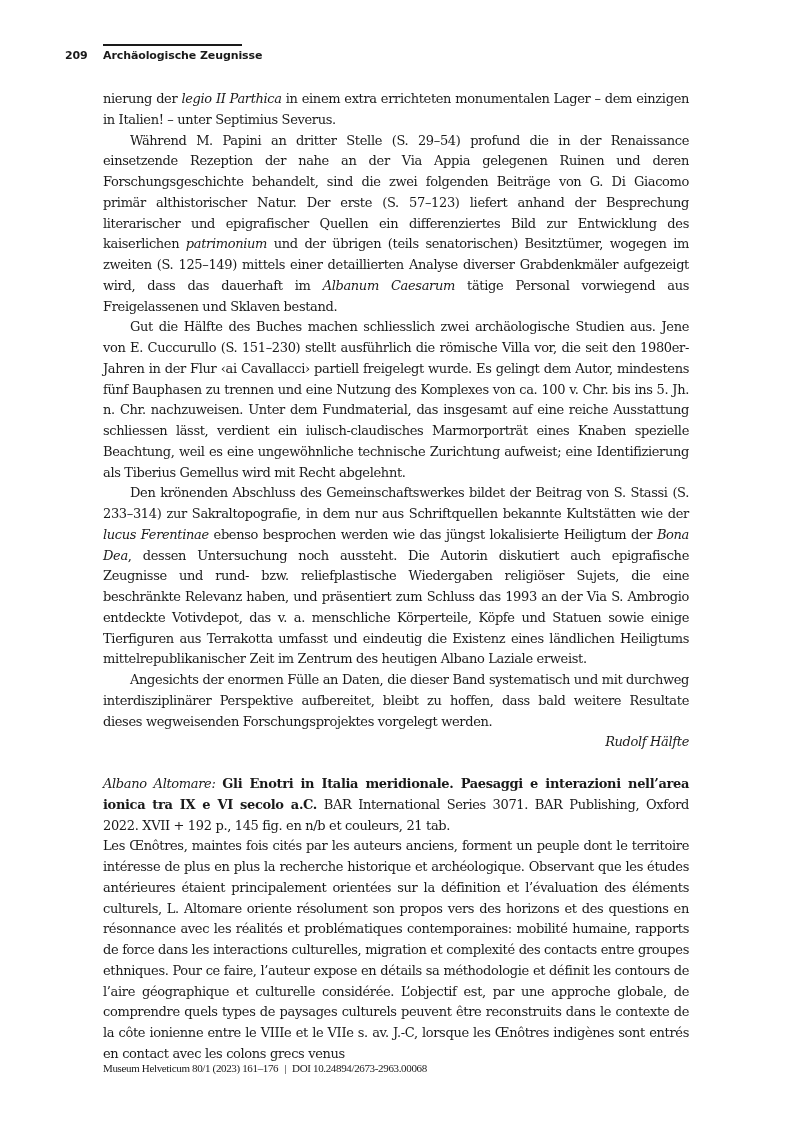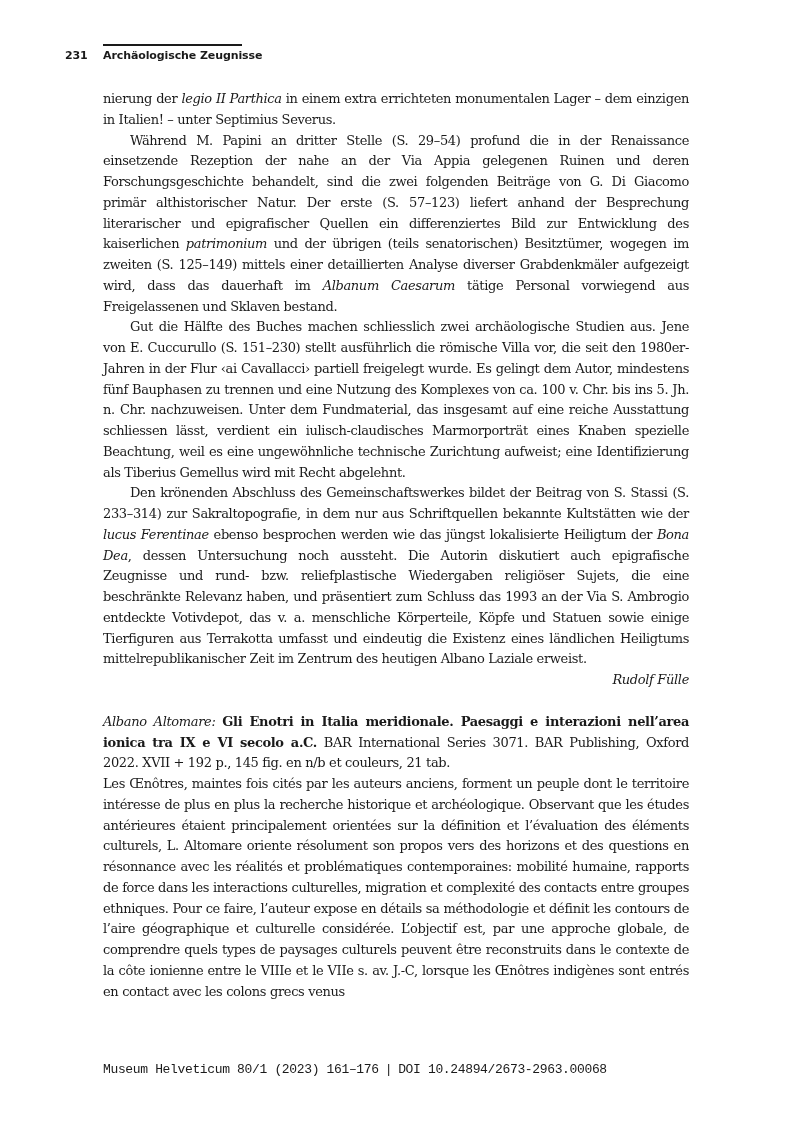--- a/index.html
+++ b/index.html
@@ -12,44 +12,45 @@
     position: absolute; left: 103px; top: 89px; width: 586px;
     font-family: "DejaVu Serif", serif; font-size: 13px; line-height: 20.75px;
     text-align: justify; hyphens: manual; letter-spacing: -0.35px; word-spacing: 0px;
   }
   .body-text p { margin: 0; }
   .indent { text-indent: 27px; }
   .sig { text-align: right; font-style: italic; margin: 0; }
   .gap { height: 21px; }
   .bib b { font-weight: bold; }
   i { font-style: italic; }
-  .footer { position: absolute; left: 103px; top: 1062px; font-family: Liberation Mono, monospace; font-size: 13px; letter-spacing: -0.35px; white-space: nowrap; color: #1a1a1a; }
+  .footer { position: absolute; left: 103px; top: 1062px; font-family: Liberation Serif, serif; font-size: 11px; letter-spacing: -0.35px; white-space: nowrap; color: #1a1a1a; }
   .footer .sep { margin: 0 6px; }
 </style>
 </head>
 <body>
 
 <div class="running-head">
   <div class="head-rule"></div>
   <div class="head-line">
-    <span class="pageno">231</span><span>Archäologische Zeugnisse</span>
+    <span class="pageno">209</span><span>Archäologische Zeugnisse</span>
   </div>
 </div>
 
 <div class="body-text">
   <p><span>nierung der </span><i>legio II Parthica</i><span> in einem extra errichteten monumentalen Lager – dem einzigen in Italien! – unter Septimius Severus.</span></p>
 
   <p class="indent"><span>Während M. Papini an dritter Stelle (S. 29–54) profund die in der Renaissance einsetzende Rezeption der nahe an der Via Appia gelegenen Ruinen und deren Forschungsgeschichte behandelt, sind die zwei folgenden Beiträge von G. Di Giacomo primär althistorischer Natur. Der erste (S. 57–123) liefert anhand der Besprechung literarischer und epigrafischer Quellen ein differenziertes Bild zur Entwicklung des kaiserlichen </span><i>patrimonium</i><span> und der übrigen (teils senatorischen) Besitztümer, wogegen im zweiten (S. 125–149) mittels einer detaillierten Analyse diverser Grabdenkmäler aufgezeigt wird, dass das dauerhaft im </span><i>Albanum Caesarum</i><span> tätige Personal vorwiegend aus Freigelassenen und Sklaven bestand.</span></p>
 
   <p class="indent">Gut die Hälfte des Buches machen schliesslich zwei archäologische Studien aus. Jene von E. Cuccurullo (S. 151–230) stellt ausführlich die römische Villa vor, die seit den 1980er-Jahren in der Flur ‹ai Cavallacci› partiell freigelegt wurde. Es gelingt dem Autor, mindestens fünf Bauphasen zu trennen und eine Nutzung des Komplexes von ca. 100 v. Chr. bis ins 5. Jh. n. Chr. nachzuweisen. Unter dem Fundmaterial, das insgesamt auf eine reiche Ausstattung schliessen lässt, verdient ein iulisch-claudisches Marmorporträt eines Knaben spezielle Beachtung, weil es eine ungewöhnliche technische Zurichtung aufweist; eine Identifizierung als Tiberius Gemellus wird mit Recht abgelehnt.</p>
 
   <p class="indent"><span>Den krönenden Abschluss des Gemeinschaftswerkes bildet der Beitrag von S. Stassi (S. 233–314) zur Sakraltopografie, in dem nur aus Schriftquellen bekannte Kultstätten wie der </span><i>lucus Ferentinae</i><span> ebenso besprochen werden wie das jüngst lokalisierte Heiligtum der </span><i>Bona Dea</i><span>, dessen Untersuchung noch aussteht. Die Autorin diskutiert auch epigrafische Zeugnisse und rund- bzw. reliefplastische Wiedergaben religiöser Sujets, die eine beschränkte Relevanz haben, und präsentiert zum Schluss das 1993 an der Via S. Ambrogio entdeckte Votivdepot, das v. a. menschliche Körperteile, Köpfe und Statuen sowie einige Tierfiguren aus Terrakotta umfasst und eindeutig die Existenz eines ländlichen Heiligtums mittelrepublikanischer Zeit im Zentrum des heutigen Albano Laziale erweist.</span></p>
 
+  <p class="indent">Angesichts der enormen Fülle an Daten, die dieser Band systematisch und mit durchweg interdisziplinärer Perspektive aufbereitet, bleibt zu hoffen, dass bald weitere Resultate dieses wegweisenden Forschungsprojektes vorgelegt werden.</p>
 
-  <p class="sig">Rudolf Fülle</p>
+  <p class="sig">Rudolf Hälfte</p>
 
   <div class="gap"></div>
 
   <p class="bib"><i>Albano Altomare:</i> <b>Gli Enotri in Italia meridionale. Paesaggi e interazioni nell’area ionica tra IX e VI secolo a.C.</b> <span>BAR International Series 3071. BAR Publishing, Oxford 2022. XVII + 192 p., 145 fig. en n/b et couleurs, 21 tab.</span></p>
 
   <p>Les Œnôtres, maintes fois cités par les auteurs anciens, forment un peuple dont le territoire intéresse de plus en plus la recherche historique et archéologique. Observant que les études antérieures étaient principalement orientées sur la définition et l’évaluation des éléments culturels, L. Altomare oriente résolument son propos vers des horizons et des questions en résonnance avec les réalités et problématiques contemporaines: mobilité humaine, rapports de force dans les interactions culturelles, migration et complexité des contacts entre groupes ethniques. Pour ce faire, l’auteur expose en détails sa méthodologie et définit les contours de l’aire géographique et culturelle considérée. L’objectif est, par une approche globale, de comprendre quels types de paysages culturels peuvent être reconstruits dans le contexte de la côte ionienne entre le VIIIe et le VIIe s. av. J.-C, lorsque les Œnôtres indigènes sont entrés en contact avec les colons grecs venus</p>
 </div>
 
 <div class="footer">
   <span>Museum Helveticum 80/1 (2023) 161–176</span><span class="sep">|</span><span>DOI 10.24894/2673-2963.00068</span>

